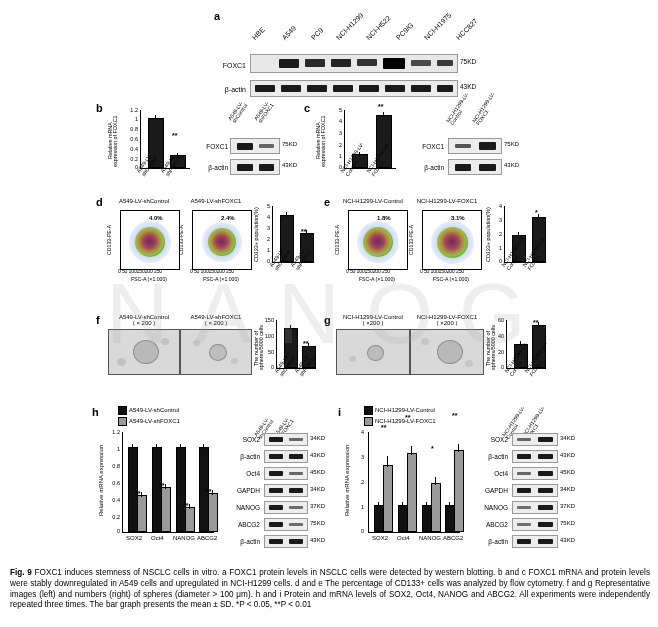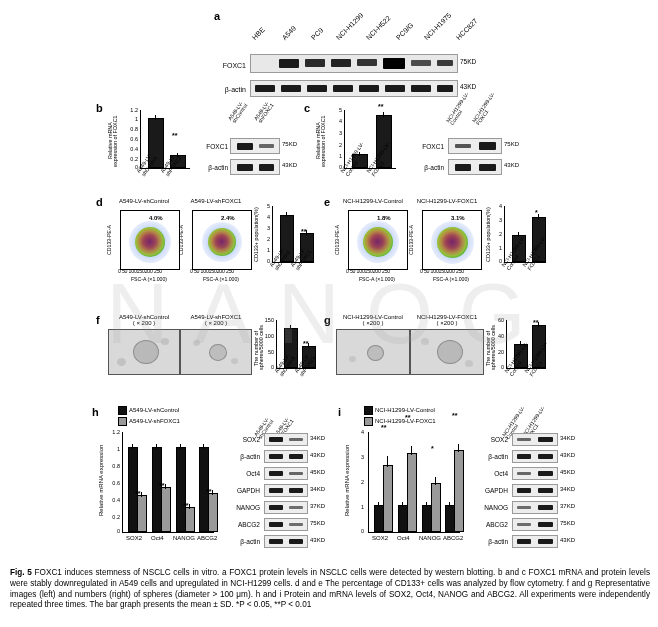--- a/index.html
+++ b/index.html
@@ -555,17 +555,17 @@
           <div class="band" style="position:absolute;left:4px;top:3px;width:14px;height:5px;"></div>
           <div class="band" style="position:absolute;left:25px;top:3px;width:15px;height:5px;"></div>
         </div>
         <div class="kd" style="position:absolute;left:88px;top:125px;font-size:6px;">43KD</div>
       </div>
     </div>
 
   </div>
 
   <div class="caption">
-    <b>Fig. 5</b>
+    <b>Fig. 9</b>
     <span>FOXC1 induces stemness of NSCLC cells in vitro. a FOXC1 protein levels in NSCLC cells were detected by western blotting. b and c FOXC1 mRNA and protein levels were stably downregulated in A549 cells and upregulated in NCI-H1299 cells. d and e The percentage of CD133+ cells was analyzed by flow cytometry. f and g Representative images (left) and numbers (right) of spheres (diameter &gt; 100 μm). h and i Protein and mRNA levels of SOX2, Oct4, NANOG and ABCG2. All experiments were independently repeated three times. The bar graph presents the mean ± SD. *P &lt; 0.05, **P &lt; 0.01</span>
   </div>
 
 </div>
 
 </body></html>

